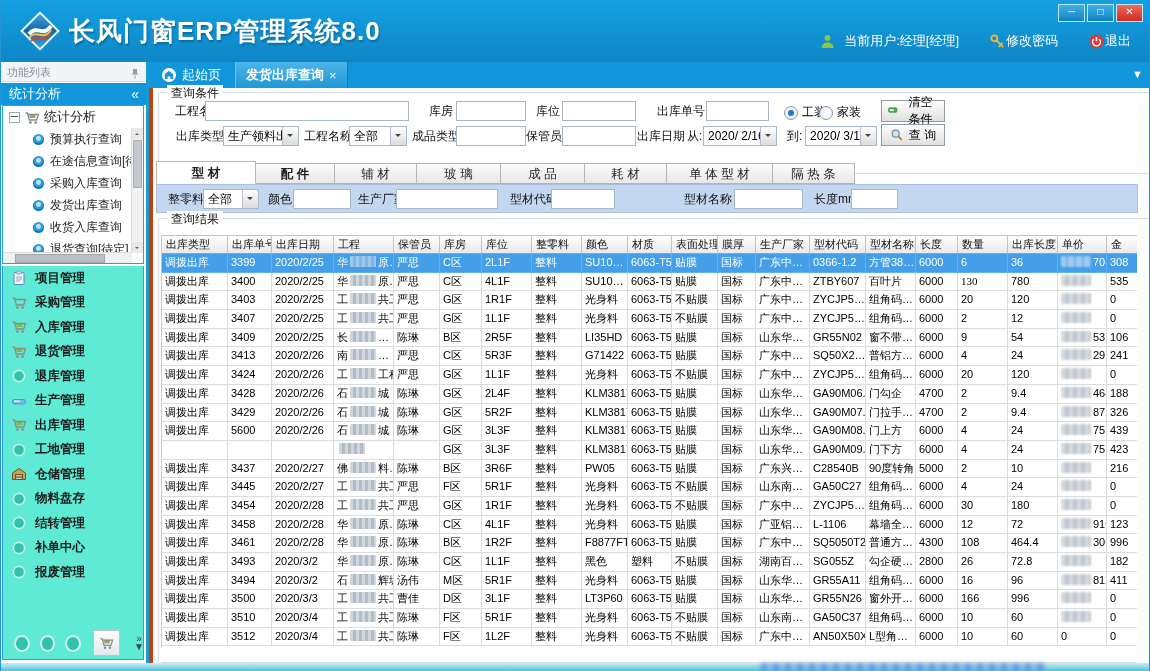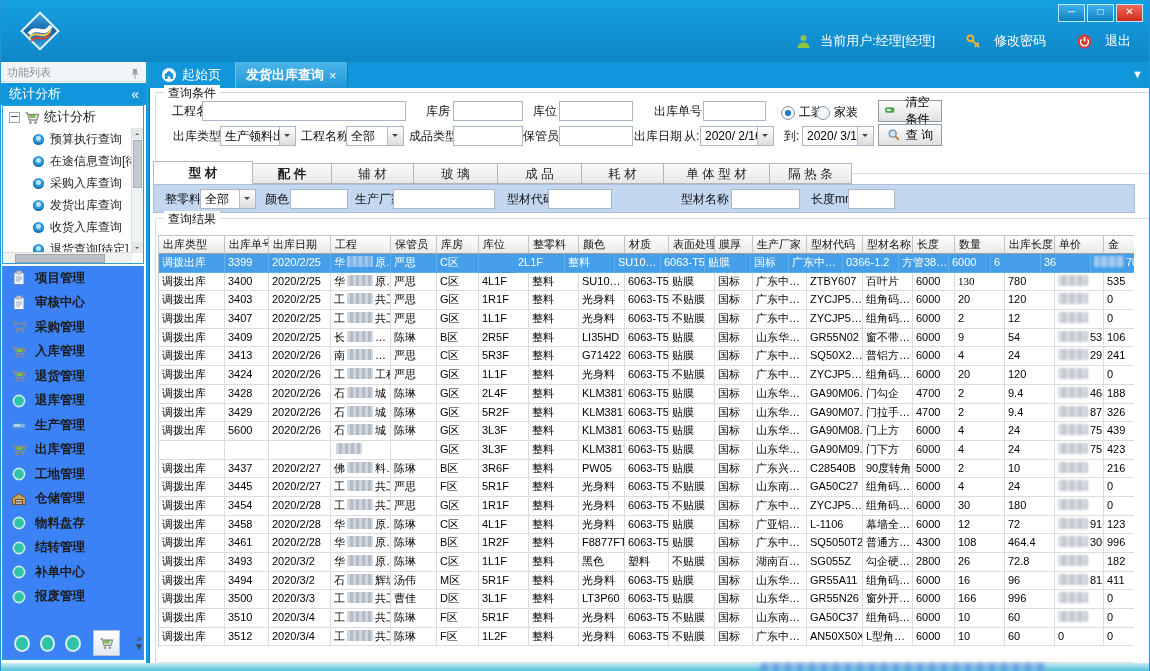--- a/index.html
+++ b/index.html
@@ -12,21 +12,21 @@
   .logo{position:absolute;left:16px;top:8px;width:46px;height:46px;}
   .app-title{position:absolute;left:68px;top:14px;color:#fff;font-size:26px;font-weight:bold;
     letter-spacing:1px;text-shadow:1px 2px 2px rgba(0,60,100,.45);}
   .win-controls{position:absolute;right:6px;top:4px;display:flex;gap:2px;}
   .wc{width:25px;height:16px;border:1px solid #bfe6fa;color:#fff;font-size:10px;line-height:14px;
     text-align:center;background:linear-gradient(#3fb0e8,#1283c2);cursor:pointer;}
   .wc.close{background:linear-gradient(#f06a5a,#cf2d1d);}
   .user-strip{position:absolute;right:18px;top:32px;display:flex;align-items:center;gap:8px;
     color:#fff;font-size:13px;}
   .user-strip .ic{width:17px;height:17px;display:inline-block;}
-  .user-strip .grp{display:flex;align-items:center;gap:12px;cursor:pointer;}
+  .user-strip .grp{display:flex;align-items:center;gap:0;cursor:pointer;}
   .user-strip .sp{width:14px;}
   
   .sidebar{position:absolute;left:0;top:62px;width:145px;height:601px;background:#fff;}
   .splitter{position:absolute;left:145px;top:62px;width:3px;height:601px;background:#1b9ad8;}
   .func-bar{position:absolute;left:0;top:0;width:100%;height:20px;background:#f2f5f8;
     border-bottom:1px solid #d8dee4;color:#8a9097;font-size:11px;line-height:20px;padding-left:6px;box-sizing:border-box;}
   .pin{position:absolute;right:5px;top:4px;width:12px;height:12px;cursor:pointer;}
   .caption{position:absolute;left:0;top:21px;width:100%;height:22px;background:#1296db;color:#fff;
     font-size:13px;line-height:22px;padding-left:8px;box-sizing:border-box;}
   .caption .collapse{position:absolute;right:7px;top:0;font-size:14px;cursor:pointer;}
@@ -43,21 +43,21 @@
     background:radial-gradient(circle at 50% 40%,#bfe2f8 0 2px,#2e9bdd 3px 5px,#1272b4 5px);}
   .tvscroll{position:absolute;right:0;top:22px;bottom:10px;width:11px;background:#f1f1f1;border-left:1px solid #ddd;}
   .tvthumb{position:absolute;left:1px;right:1px;top:12px;height:46px;background:#c3c9cf;border:1px solid #aab0b6;}
   .tarr{position:absolute;left:0;width:11px;height:11px;background:#e8e8e8;}
   .tarr::after{content:"";position:absolute;left:3px;border:2.5px solid transparent;}
   .tarr.up{top:0;}.tarr.up::after{top:3px;border-bottom-color:#666;}
   .tarr.dn{bottom:0;}.tarr.dn::after{top:5px;border-top-color:#666;}
   .thscroll{position:absolute;left:0;right:11px;bottom:0;height:10px;background:#f1f1f1;border-top:1px solid #ddd;}
   .ththumb{position:absolute;left:12px;top:1px;height:7px;width:88px;background:#b9bfc5;border:1px solid #a2a8ae;}
   .menu-box{position:absolute;left:1px;top:204px;width:142px;height:394px;border:1px solid #2aa0dc;
-    border-top:none;box-sizing:border-box;background:#3b82f6;overflow:hidden;}
+    border-top:none;box-sizing:border-box;background:#5eead4;overflow:hidden;}
   .menu-item{display:flex;align-items:center;gap:8px;height:24.5px;padding-left:8px;cursor:pointer;}
   .menu-item .mic{width:16px;height:16px;flex:0 0 16px;}
   .menu-item .mlabel{font-size:12.5px;font-weight:bold;color:#1c1c1c;}
   .side-toolbar{position:absolute;left:1px;bottom:6px;width:142px;height:28px;display:flex;align-items:center;gap:14px;padding-left:14px;box-sizing:border-box;}
   .tb-circle{width:13px;height:13px;border-radius:50%;background:#2fc3a8;box-shadow:0 0 0 2px #d3f0ea;cursor:pointer;}
   .tb-btn{width:28px;height:24px;border:1px solid #b9c4cc;background:linear-gradient(#fdfdfd,#e2e9ee);
     display:flex;align-items:center;justify-content:center;cursor:pointer;}
   .tb-btn .mic{width:15px;height:15px;}
   .tb-more{font-size:10px;color:#444;line-height:8px;text-align:center;cursor:pointer;}
   
@@ -65,21 +65,21 @@
   .tabstrip{position:absolute;left:0;top:0;width:100%;height:26px;background:#1296db;}
   .tab{position:absolute;top:0;height:26px;display:flex;align-items:center;gap:5px;color:#fff;
     font-size:13px;padding:0 10px;cursor:pointer;box-sizing:border-box;}
   .tab.home{left:2px;}
   .tab.home .hic{width:16px;height:16px;}
   .tab.active{left:86px;background:linear-gradient(#4cb5ea,#1f98d8);font-weight:bold;
     border-left:1px solid #63c2ef;border-right:1px solid #0f7cb4;}
   .tab .x{font-size:13px;font-weight:normal;opacity:.95;cursor:pointer;}
   .tab-overflow{position:absolute;right:8px;top:6px;color:#fff;font-size:11px;cursor:pointer;}
   .content{position:absolute;left:0;top:26px;width:100%;height:575px;background:#fff;
-    border-left:1px solid #c2410c;box-sizing:border-box;}
+    border-left:4px solid #c2410c;box-sizing:border-box;}
   
   .gbox{position:absolute;border:1px solid #d4dbe1;border-radius:2px;background:#fff;}
   .gbox .legend{position:absolute;left:8px;top:-8px;background:#fff;padding:0 4px;font-size:12px;color:#111;}
   .flabel{position:absolute;font-size:12px;color:#111;line-height:20px;white-space:nowrap;}
   .tbx{position:absolute;height:20px;border:1px solid #a9b7c6;background:#fff;box-sizing:border-box;font-size:12px;padding:0 3px;font-family:inherit;}
   .combo{position:absolute;height:20px;border:1px solid #a9b7c6;background:#fff;box-sizing:border-box;cursor:pointer;}
   .combo .val{position:absolute;left:4px;top:0;right:16px;font-size:12px;line-height:18px;white-space:nowrap;overflow:hidden;}
   .combo .arr{position:absolute;right:0;top:0;bottom:0;width:15px;background:linear-gradient(#fefefe,#dcdcdc);
     border-left:1px solid #b5c0cc;}
   .combo .arr::after{content:"";position:absolute;left:4px;top:7px;border:3.5px solid transparent;border-top-color:#444;}
@@ -144,20 +144,21 @@
               <stop offset=".5" stop-color="#1565a8"></stop>
               <stop offset="1" stop-color="#3ea6e0"></stop>
             </linearGradient>
           </defs>
         <rect x="10" y="10" width="26" height="26" transform="rotate(45 23 23)" fill="url(#lg)" stroke="#e8f6ff" stroke-width="2"></rect>
         <path d="M12 26c8-10 14 4 22-8" fill="none" stroke="#fff" stroke-width="4"></path>
         <path d="M12 30c8-10 14 4 22-8" fill="none" stroke="#f6c63f" stroke-width="2"></path>
         <path d="M14 33c7-8 12 3 19-7" fill="none" stroke="#d8432e" stroke-width="2"></path>
         </svg>
     </span>
+    <span class="app-title">长风门窗ERP管理系统8.0</span>
     <div class="win-controls">
       <span class="wc">─</span>
       <span class="wc">□</span>
       <span class="wc close">✕</span>
     </div>
     <div class="user-strip">
       <span class="ic">
         <svg viewBox="0 0 16 16">
             <circle cx="8" cy="4.6" r="2.8" fill="#8dc63f"></circle>
             <path d="M2.5 14c0-3.2 2.4-5 5.5-5s5.5 1.8 5.5 5z" fill="#8dc63f"></path>
@@ -249,28 +250,20 @@
       </div>
     </div>
     <div class="menu-box">
         <div class="menu-item">
           <span class="mic"><svg viewBox="0 0 16 16">
               <rect x="3" y="2.5" width="10" height="12" rx="1" fill="#f4f8fc" stroke="#5b87c5"></rect>
               <rect x="5.5" y="1" width="5" height="3" rx="1" fill="#cdd3da" stroke="#97a1ac"></rect>
               <path d="M5 7h6M5 9h6M5 11h4" stroke="#8fa6c0" fill="none"></path>
             </svg></span>
           <span class="mlabel">项目管理</span>
-        </div>
-        <div class="menu-item">
-          <span class="mic"><svg viewBox="0 0 16 16">
-              <rect x="3" y="2.5" width="10" height="12" rx="1" fill="#f4f8fc" stroke="#5b87c5"></rect>
-              <rect x="5.5" y="1" width="5" height="3" rx="1" fill="#cdd3da" stroke="#97a1ac"></rect>
-              <path d="M5 7h6M5 9h6M5 11h4" stroke="#8fa6c0" fill="none"></path>
-            </svg></span>
-          <span class="mlabel">审核中心</span>
         </div>
         <div class="menu-item">
           <span class="mic"><svg viewBox="0 0 16 16">
               <path d="M1.5 3h2l1.8 7h7.4l1.8-5.5H4.2" fill="none" stroke="#8a8a8a" stroke-width="1.3"></path>
               <circle cx="6.4" cy="12.6" r="1.3" fill="#8a8a8a"></circle>
               <circle cx="11.6" cy="12.6" r="1.3" fill="#8a8a8a"></circle>
             </svg></span>
           <span class="mlabel">采购管理</span>
         </div>
         <div class="menu-item">
@@ -506,21 +499,21 @@
               <div class="gh" style="width: 38px;">金</div>
             </div>
           <div class="grows">
               <div class="gr sel">
                 <div class="gc" style="width: 66px;">调拨出库</div>
                 <div class="gc" style="width: 44px;">3399</div>
                 <div class="gc" style="width: 62px;">2020/2/25</div>
                 <div class="gc" style="width: 60px;"><span>华</span><span class="censor"></span><span>原…</span></div>
                 <div class="gc" style="width: 46px;">严思</div>
                 <div class="gc" style="width: 42px;">C区</div>
-                <div class="gc" style="width: 50px; margin-left: 36px;">2L1F</div>
+                <div class="gc" style="width: 50px;">2L1F</div>
                 <div class="gc" style="width: 50px;">整料</div>
                 <div class="gc" style="width: 46px;">SU10…</div>
                 <div class="gc" style="width: 44px;">6063-T5</div>
                 <div class="gc" style="width: 46px;">贴膜</div>
                 <div class="gc" style="width: 38px;">国标</div>
                 <div class="gc" style="width: 54px;">广东中…</div>
                 <div class="gc" style="width: 56px;">0366-1.2</div>
                 <div class="gc" style="width: 50px;">方管38…</div>
                 <div class="gc" style="width: 42px;">6000</div>
                 <div class="gc" style="width: 50px;">6</div>

